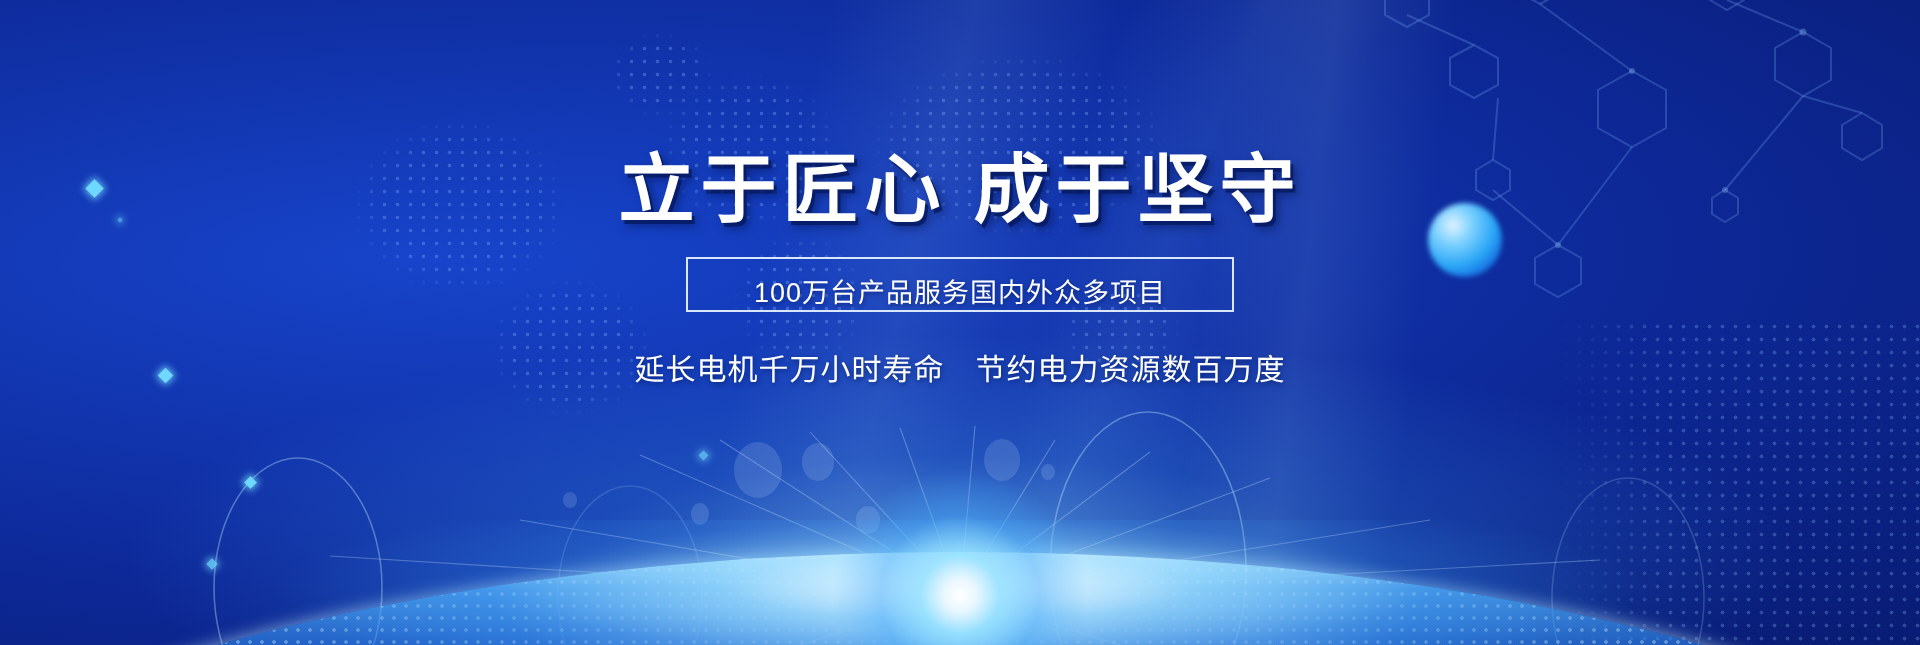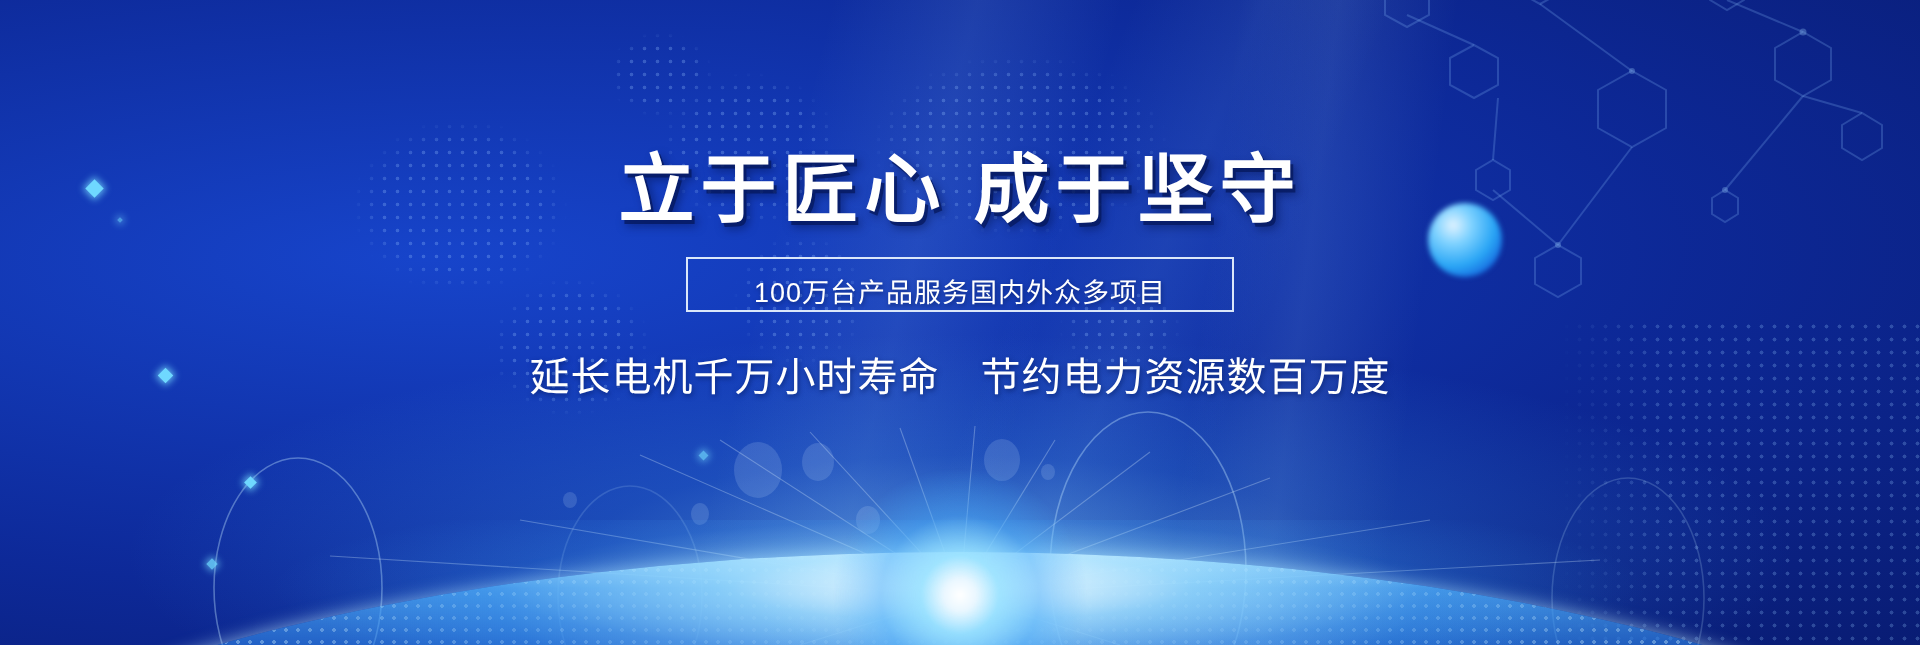--- a/index.html
+++ b/index.html
@@ -127,21 +127,21 @@
     width:548px;height:55px;
     border:2px solid rgba(235,245,255,0.92);
     display:flex;align-items:flex-end;justify-content:center;
   }
   .subbox-text{
     font-size:27px;color:#ffffff;letter-spacing:1px;white-space:nowrap;
     text-shadow:1px 2px 4px rgba(6,28,100,0.65);
   }
   .tagline{
     margin-top:33px;
-    font-size:40px;color:#ffffff;letter-spacing:1px;white-space:pre;
+    font-size:30px;color:#ffffff;letter-spacing:1px;white-space:pre;
     text-shadow:1px 2px 5px rgba(6,28,100,0.7);
     font-family:Liberation Mono, monospace;
   }
 </style>
 </head>
 <body>
 
 <div class="banner">
 
   <div class="layer streaks"></div>

